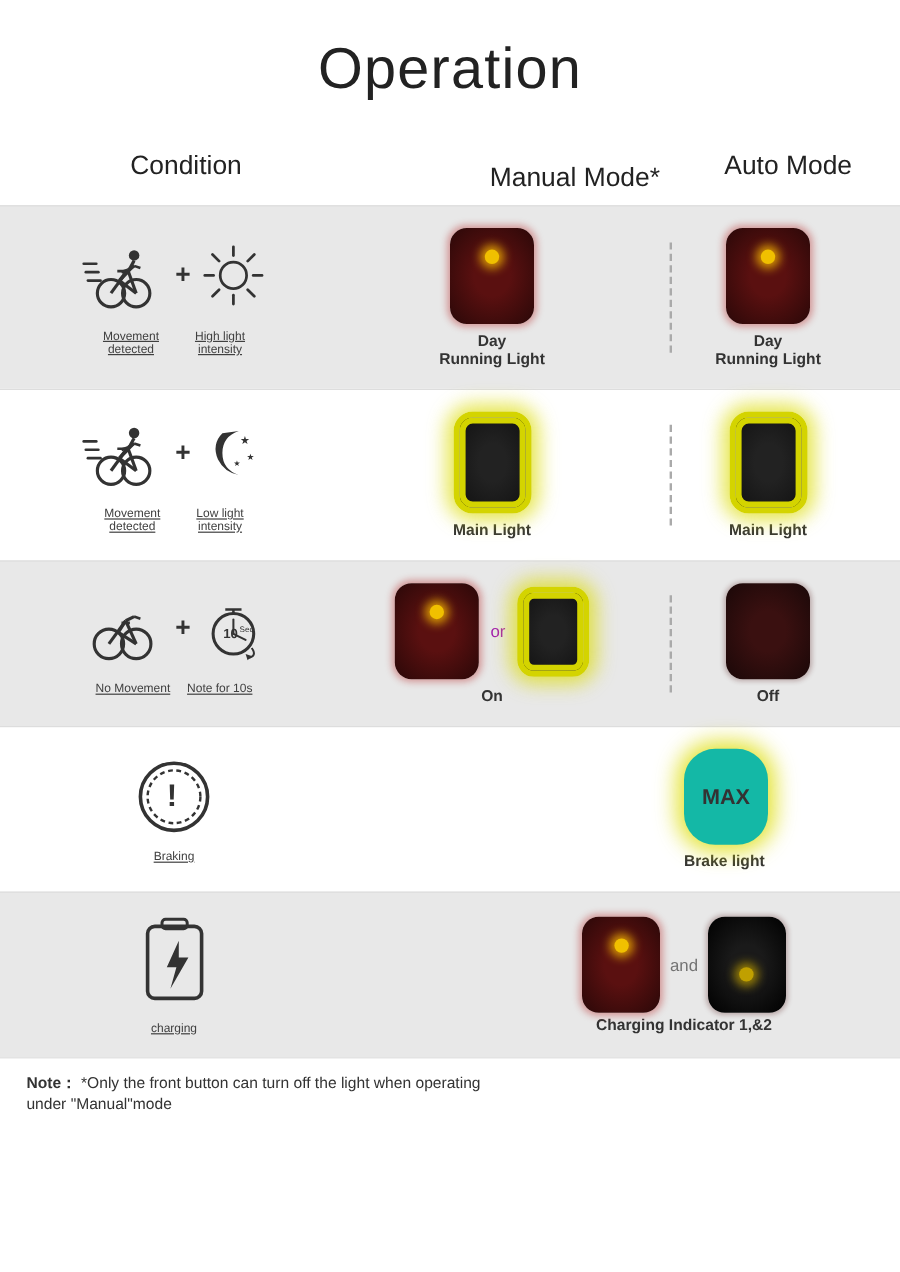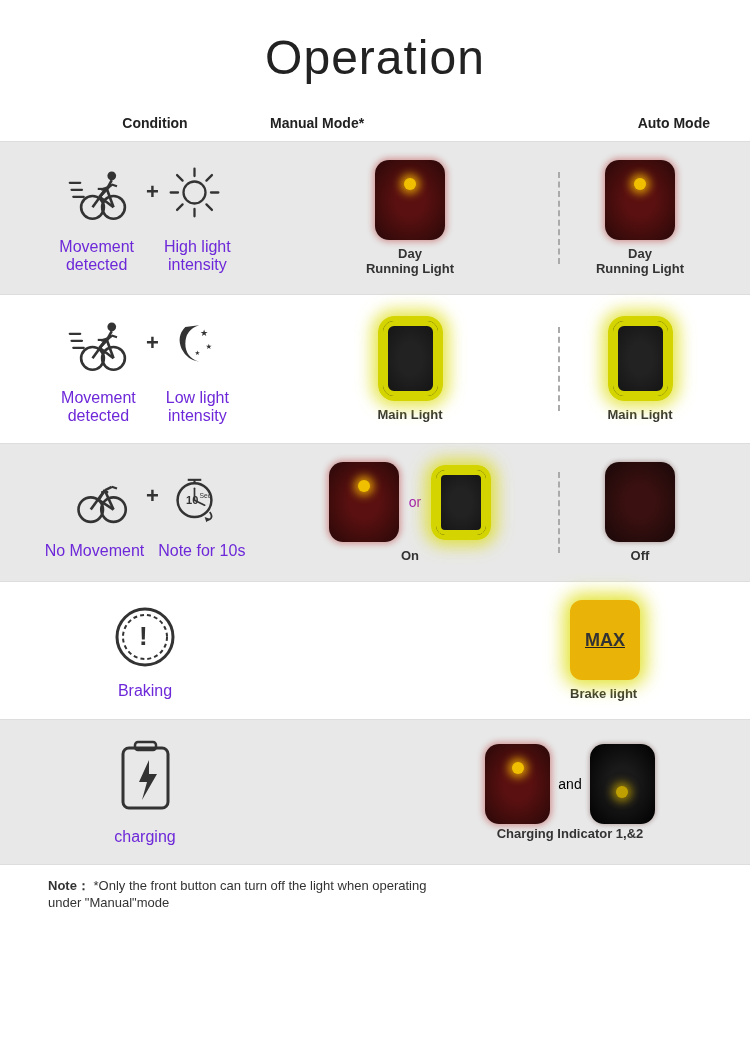--- a/index.html
+++ b/index.html
@@ -20,26 +20,26 @@
       letter-spacing: 1px;
     }
 
     .header-row {
       display: flex;
       align-items: center;
       padding: 10px 40px 10px;
       background: #fff;
     }
     .header-cell {
-      font-size: 14px;
-      font-weight: 700;
+      font-size: 22px;
+      font-weight: 400;
       text-align: center;
     }
     .header-condition { width: 230px; }
-    .header-manual { flex: 1; text-align: left; }
+    .header-manual { flex: 1; text-align: right; margin-top: 20px; }
     .header-auto { width: 160px; text-align: right; }
 
     .section-row {
       display: flex;
       align-items: center;
       padding: 18px 30px;
       border-top: 1px solid #ddd;
     }
     .section-row.gray { background: #e8e8e8; }
     .section-row.white { background: #fff; }
@@ -50,24 +50,25 @@
       flex-direction: column;
       align-items: center;
       gap: 6px;
     }
     .condition-icons {
       display: flex;
       align-items: center;
       gap: 8px;
     }
     .condition-label {
-      font-size: 16px;
+      font-size: 10px;
       text-align: center;
-      color: #6d28d9;
+      color: #404040;
       margin-top: 4px;
+      text-decoration: underline;
     }
     .plus-sign {
       font-size: 22px;
       font-weight: bold;
       color: #333;
     }
 
     .manual-col {
       flex: 1;
       display: flex;
@@ -107,24 +108,23 @@
     .light-device.dark-red {
       background: radial-gradient(ellipse at center, #5a1010 30%, #2a0808 100%);
       box-shadow: 0 0 6px 2px rgba(180,30,30,0.4);
     }
     .light-device.yellow-glow {
       background: radial-gradient(ellipse at center, #222 30%, #111 100%);
       box-shadow: 0 0 16px 6px rgba(220,220,0,0.7), inset 0 0 0 5px #d4d400;
       border: 5px solid #d4d400;
     }
     .light-device.yellow-max {
-      background: #eab308;
+      background: #14b8a6;
       box-shadow: 0 0 18px 6px rgba(220,220,0,0.8);
-      border-radius: 12px;
-      text-decoration: underline;
+      border-radius: 26px;
     }
     .light-dot {
       width: 12px;
       height: 12px;
       border-radius: 50%;
       background: #f0c000;
       box-shadow: 0 0 8px 4px rgba(240,180,0,0.8);
       position: absolute;
       top: 18px;
       left: 50%;
@@ -183,32 +183,32 @@
     }
     .charging-row {
       display: flex;
       align-items: center;
       padding: 18px 30px;
       background: #e8e8e8;
       border-top: 1px solid #ddd;
     }
 
     .note-row {
-      padding: 12px 48px;
+      padding: 12px 22px;
       font-size: 13px;
       color: #333;
       border-top: 1px solid #ddd;
     }
     .note-bold {
       font-weight: bold;
     }
 
     .and-text {
       font-size: 14px;
-      color: #000000;
+      color: #737373;
       margin: 0 8px;
     }
 
     .charging-pair {
       display: flex;
       align-items: center;
     }
   </style>
 </head>
 <body>

